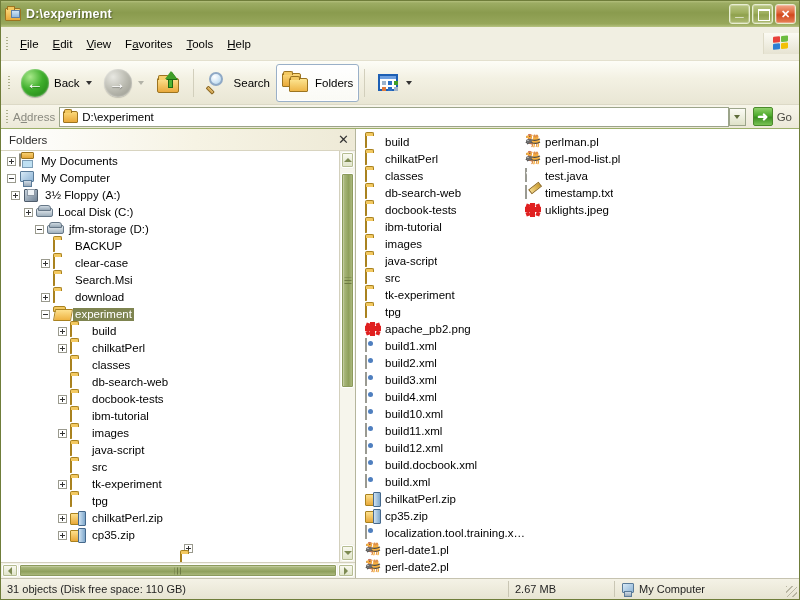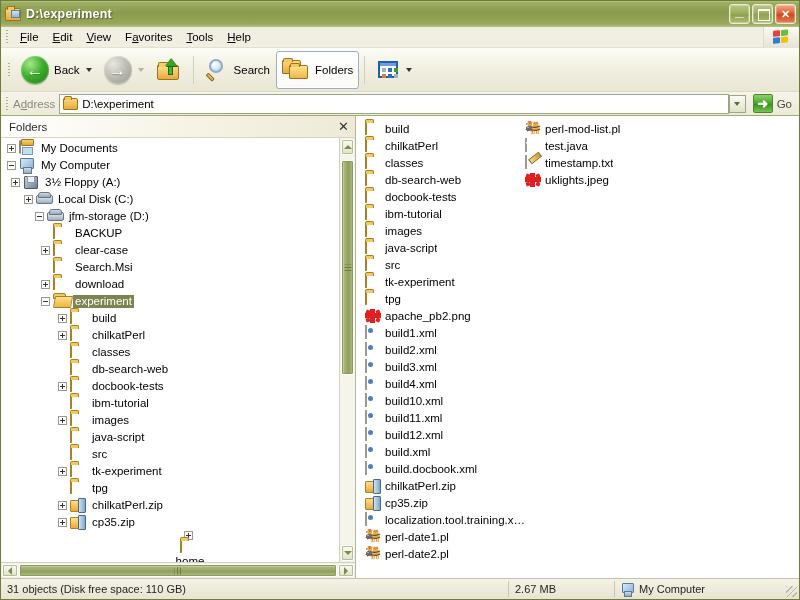--- a/index.html
+++ b/index.html
@@ -57,21 +57,21 @@
   .wbtn.close { background: linear-gradient(to bottom,#f3a98b 0%,#e06a40 40%,#d2481c 55%,#e8825a 100%); }
   .wbtn .glyph { position: absolute; inset: 0; color: #fff; font-size: 11px; line-height: 19px; text-align: center; font-weight: bold; }
   .wbtn.min .glyph { line-height: 12px; font-size: 15px; }
   .wbtn.max .glyph:before {
     content:''; position:absolute; left:5px; top:4px; width:10px; height:9px;
     border:1px solid #fff; border-top-width:2px;
   }
 
   
   #menubar {
-    height: 21px; background: #f1efe2;
+    height: 34px; background: #f1efe2;
     display: flex; align-items: center; position: relative;
     border-bottom: 1px solid #e3e0ce;
   }
   .grip { width: 8px; height: 16px; margin: 0 2px; position: relative; flex: none; }
   .grip:before {
     content:''; position:absolute; left:3px; top:1px; width:2px; height:15px;
     background-image: repeating-linear-gradient(to bottom, #aeb08e 0 1px, transparent 1px 3px);
   }
   .menu-item { padding: 2px 7px; color: #000; font-size: 11.5px; cursor: default; }
   .menu-item u { text-decoration: underline; }
@@ -662,25 +662,25 @@
           <div class="frow">
             <span class="ico"><span class="ico-xml"></span></span>
             <span class="fname">build11.xml</span>
           </div>
           <div class="frow">
             <span class="ico"><span class="ico-xml"></span></span>
             <span class="fname">build12.xml</span>
           </div>
           <div class="frow">
             <span class="ico"><span class="ico-xml"></span></span>
+            <span class="fname">build.docbook.xml</span>
+          </div>
+          <div class="frow">
+            <span class="ico"><span class="ico-xml"></span></span>
             <span class="fname">build.xml</span>
-          </div>
-          <div class="frow">
-            <span class="ico"><span class="ico-xml"></span></span>
-            <span class="fname">build.docbook.xml</span>
           </div>
           <div class="frow">
             <span class="ico"><span class="ico-zip"></span></span>
             <span class="fname">chilkatPerl.zip</span>
           </div>
           <div class="frow">
             <span class="ico"><span class="ico-zip"></span></span>
             <span class="fname">cp35.zip</span>
           </div>
           <div class="frow">
@@ -697,20 +697,29 @@
             <span class="fname">perl-date1.pl</span>
           </div>
           <div class="frow">
             <span class="ico"><span class="ico-perl"><svg class="ico-perl-g" viewBox="0 0 16 11" xmlns="http://www.w3.org/2000/svg">
                   <path d="M1 7 Q3 3 7 4 Q11 5 15 3" stroke="#4a4a4a" stroke-width="1.2" fill="none"></path>
                   <path d="M2 8 Q5 6 8 7 Q12 8 15 6" stroke="#4a4a4a" stroke-width="1.1" fill="none"></path>
                   <ellipse cx="4" cy="5" rx="3" ry="2" fill="#6b6b6b"></ellipse>
                   <circle cx="3" cy="4.5" r=".6" fill="#fff"></circle>
                 </svg></span></span>
             <span class="fname">perl-date2.pl</span>
+          </div>
+          <div class="frow">
+            <span class="ico"><span class="ico-perl"><svg class="ico-perl-g" viewBox="0 0 16 11" xmlns="http://www.w3.org/2000/svg">
+                  <path d="M1 7 Q3 3 7 4 Q11 5 15 3" stroke="#4a4a4a" stroke-width="1.2" fill="none"></path>
+                  <path d="M2 8 Q5 6 8 7 Q12 8 15 6" stroke="#4a4a4a" stroke-width="1.1" fill="none"></path>
+                  <ellipse cx="4" cy="5" rx="3" ry="2" fill="#6b6b6b"></ellipse>
+                  <circle cx="3" cy="4.5" r=".6" fill="#fff"></circle>
+                </svg></span></span>
+            <span class="fname">perlman.pl</span>
           </div>
           <div class="frow">
             <span class="ico"><span class="ico-perl"><svg class="ico-perl-g" viewBox="0 0 16 11" xmlns="http://www.w3.org/2000/svg">
                   <path d="M1 7 Q3 3 7 4 Q11 5 15 3" stroke="#4a4a4a" stroke-width="1.2" fill="none"></path>
                   <path d="M2 8 Q5 6 8 7 Q12 8 15 6" stroke="#4a4a4a" stroke-width="1.1" fill="none"></path>
                   <ellipse cx="4" cy="5" rx="3" ry="2" fill="#6b6b6b"></ellipse>
                   <circle cx="3" cy="4.5" r=".6" fill="#fff"></circle>
                 </svg></span></span>
             <span class="fname">perl-mod-list.pl</span>
           </div>

